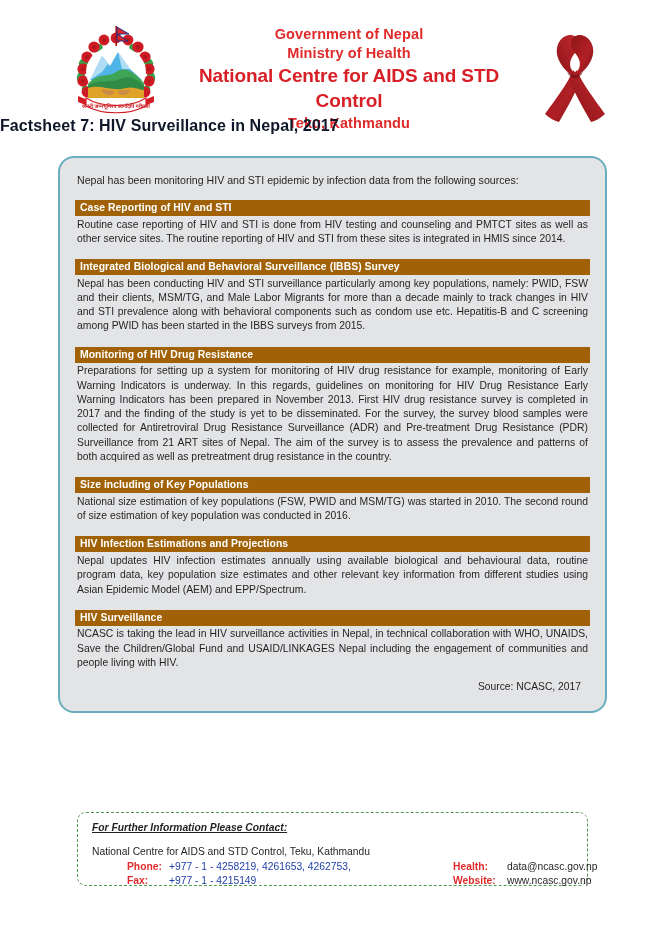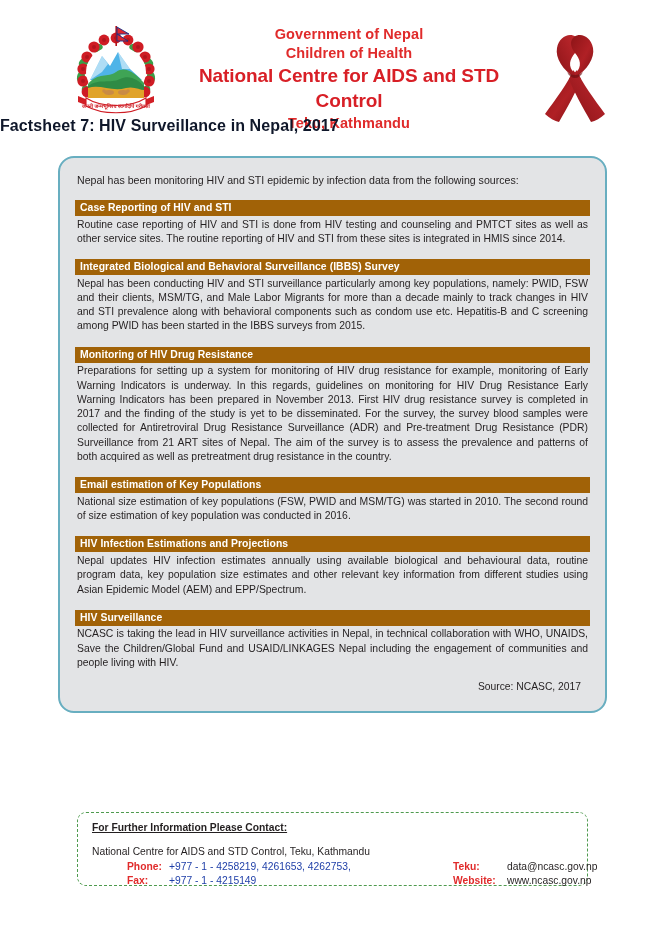--- a/index.html
+++ b/index.html
@@ -137,20 +137,21 @@
     width: 511px;
     height: 74px;
     box-sizing: border-box;
     border: 1.4px dashed #4e9a4e;
     border-radius: 9px;
     padding: 8px 14px 0 14px;
   }
   .contact-title {
     font-size: 10.3px;
     font-weight: bold;
+    font-style: italic;
     text-decoration: underline;
     color: #231f20;
     line-height: 14px;
   }
   .contact-org {
     font-size: 10.3px;
     color: #231f20;
     line-height: 14px;
     padding-top: 1px;
     margin-top: 9px;
@@ -268,21 +269,21 @@
 
         <path d="M14 74 L24 78 L24 84 L14 80 Z" fill="#d21f26"></path>
         <path d="M90 74 L80 78 L80 84 L90 80 Z" fill="#d21f26"></path>
         <path d="M22 76 C38 86 66 86 82 76 L82 84 C66 93 38 93 22 84 Z" fill="#ffffff" stroke="#cf1c24" stroke-width="1.1"></path>
         <text x="52" y="85.5" font-family="'Liberation Sans', sans-serif" font-size="5.2" fill="#cf1c24" text-anchor="middle" font-weight="bold">जननी जन्मभूमिश्च स्वर्गादपि गरीयसी</text>
       </svg>
     </div>
 
     <div class="org-block">
       <div class="org-line1">Government of Nepal</div>
-      <div class="org-line2">Children of Health</div>
+      <div class="org-line2">Ministry of Health</div>
       <div class="org-line3">National Centre for AIDS and STD Control</div>
       <div class="org-line4">Teku, Kathmandu</div>
     </div>
 
     <div class="ribbon">
       <svg viewBox="0 0 92 106" width="92" height="106">
         <defs>
           <linearGradient id="rbA" x1="0" y1="0" x2="1" y2="1">
             <stop offset="0%" stop-color="#8d1417"></stop>
             <stop offset="55%" stop-color="#b02025"></stop>
@@ -322,21 +323,21 @@
       <div class="sec-head">Integrated Biological and Behavioral Surveillance (IBBS) Survey</div>
       <div class="sec-body">Nepal has been conducting HIV and STI surveillance particularly among key populations, namely: PWID, FSW and their clients, MSM/TG, and Male Labor Migrants for more than a decade mainly to track changes in HIV and STI prevalence along with behavioral components such as condom use etc. Hepatitis-B and C screening among PWID has been started in the IBBS surveys from 2015.</div>
     </div>
 
     <div class="section">
       <div class="sec-head">Monitoring of HIV Drug Resistance</div>
       <div class="sec-body">Preparations for setting up a system for monitoring of HIV drug resistance for example, monitoring of Early Warning Indicators is underway. In this regards, guidelines on monitoring for HIV Drug Resistance Early Warning Indicators has been prepared in November 2013. First HIV drug resistance survey is completed in 2017 and the finding of the study is yet to be disseminated. For the survey, the survey blood samples were collected for Antiretroviral Drug Resistance Surveillance (ADR) and Pre-treatment Drug Resistance (PDR) Surveillance from 21 ART sites of Nepal. The aim of the survey is to assess the prevalence and patterns of both acquired as well as pretreatment drug resistance in the country.</div>
     </div>
 
     <div class="section">
-      <div class="sec-head">Email estimation of Key Populations</div>
+      <div class="sec-head">Size including of Key Populations</div>
       <div class="sec-body">National size estimation of key populations (FSW, PWID and MSM/TG) was started in 2010. The second round of size estimation of key population was conducted in 2016.</div>
     </div>
 
     <div class="section">
       <div class="sec-head">HIV Infection Estimations and Projections</div>
       <div class="sec-body">Nepal updates HIV infection estimates annually using available biological and behavioural data, routine program data, key population size estimates and other relevant key information from different studies using Asian Epidemic Model (AEM) and EPP/Spectrum.</div>
     </div>
 
     <div class="section">
       <div class="sec-head">HIV Surveillance</div>
@@ -353,21 +354,21 @@
       <div class="contact-row">
         <span class="c-label">Phone:</span>
         <span class="c-value">+977 - 1 - 4258219, 4261653, 4262753,</span>
       </div>
       <div class="contact-row">
         <span class="c-label">Fax:</span>
         <span class="c-value">+977 - 1 - 4215149</span>
       </div>
       <div class="contact-right">
         <div class="contact-row">
-          <span class="c-label">Teku:</span>
+          <span class="c-label">Health:</span>
           <span class="c-value">data@ncasc.gov.np</span>
         </div>
         <div class="contact-row">
           <span class="c-label">Website:</span>
           <span class="c-value">www.ncasc.gov.np</span>
         </div>
       </div>
     </div>
   </div>
 

